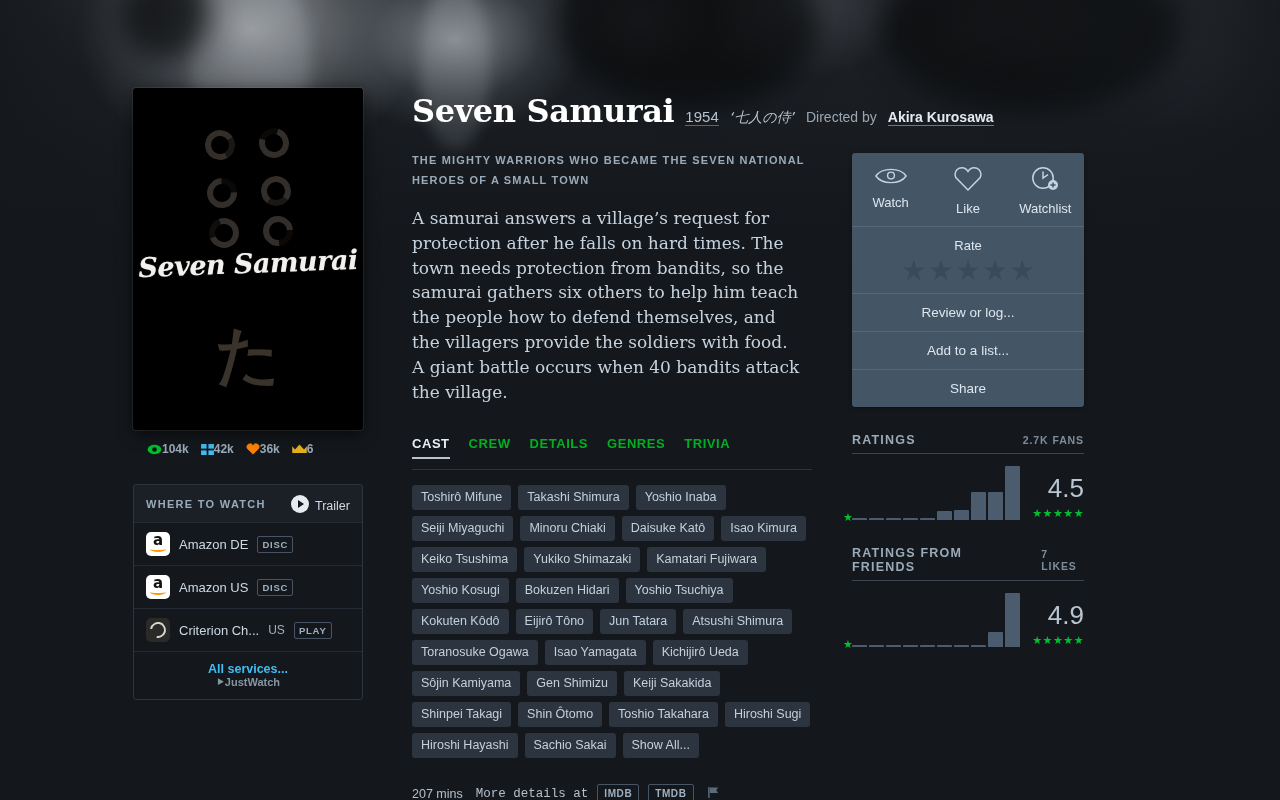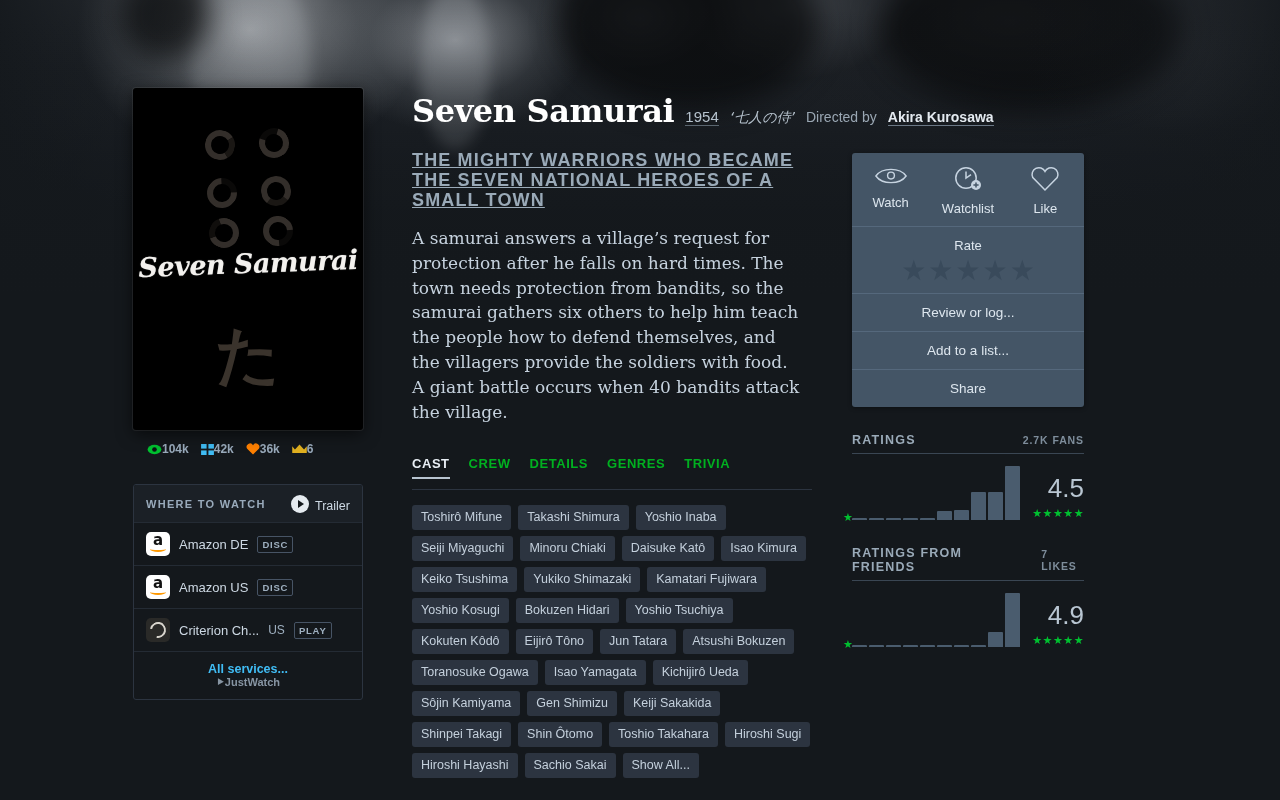--- a/index.html
+++ b/index.html
@@ -134,22 +134,22 @@
   .film-title {
     font-family: "DejaVu Serif", serif; font-weight: 700; font-size: 32px;
     color: #ffffff; letter-spacing: -0.4px;
   }
   .film-year { color: #b6c2cd; font-size: 15px; border-bottom: 1px solid #5a6670; }
   .film-orig { color: #b6c2cd; font-size: 14px; font-style: italic; font-family: "DejaVu Sans", sans-serif; }
   .film-dir-lbl { color: #9aa7b3; font-size: 14px; }
   .film-dir { color: #e4eaf0; font-size: 14px; font-weight: 700; border-bottom: 1px solid #6b7886; }
 
   .tagline {
-    margin-top: 62px; color: #9aaab8; font-size: 18px; font-weight: 600;
-    letter-spacing: 1.15px; line-height: 20px; text-transform: uppercase; text-decoration: underline;
+    margin-top: 62px; color: #9aaab8; font-size: 11px; font-weight: 600;
+    letter-spacing: 1.15px; line-height: 20px; text-transform: uppercase;
   }
   .synopsis {
     margin-top: 16px; color: #c6d2de; font-size: 17px; line-height: 24.8px;
     font-family: "DejaVu Serif", serif; max-width: 392px;
   }
 
   .tabs { margin-top: 32px; display: flex; gap: 19px; border-bottom: 1px solid #2c3440; padding-bottom: 18px; }
   .tab { font-size: 13px; font-weight: 700; letter-spacing: 0.55px; color: #00b020; cursor: pointer; padding-bottom: 6px; margin-bottom: -8px; }
   .tab.active { color: #e8eef4; border-bottom: 2px solid #b8c4d0; }
 
@@ -342,21 +342,21 @@
         <span class="chip">Isao Kimura</span>
         <span class="chip">Keiko Tsushima</span>
         <span class="chip">Yukiko Shimazaki</span>
         <span class="chip">Kamatari Fujiwara</span>
         <span class="chip">Yoshio Kosugi</span>
         <span class="chip">Bokuzen Hidari</span>
         <span class="chip">Yoshio Tsuchiya</span>
         <span class="chip">Kokuten Kôdô</span>
         <span class="chip">Eijirô Tôno</span>
         <span class="chip">Jun Tatara</span>
-        <span class="chip">Atsushi Bokuzen</span>
+        <span class="chip">Atsushi Shimura</span>
         <span class="chip">Toranosuke Ogawa</span>
         <span class="chip">Isao Yamagata</span>
         <span class="chip">Kichijirô Ueda</span>
         <span class="chip">Sôjin Kamiyama</span>
         <span class="chip">Gen Shimizu</span>
         <span class="chip">Keiji Sakakida</span>
         <span class="chip">Shinpei Takagi</span>
         <span class="chip">Shin Ôtomo</span>
         <span class="chip">Toshio Takahara</span>
         <span class="chip">Hiroshi Sugi</span>
@@ -388,35 +388,35 @@
             <svg width="34" height="20" viewBox="0 0 36 20">
                 <path d="M2 10c5-7 12-7 16-7s11 0 16 7c-5 7-12 7-16 7S7 17 2 10Z" fill="none" stroke="#c6d3e0" stroke-width="1.5"></path>
                 <circle cx="18" cy="9.5" r="3.6" fill="none" stroke="#c6d3e0" stroke-width="1.5"></circle>
               </svg>
           </span>
           <span class="lbl">Watch</span>
         </div>
         <div class="action">
           <span>
             <svg width="30" height="26" viewBox="0 0 30 26">
+                <path d="M15 24 2.8 11.6A6.3 6.3 0 0 1 15 5.4a6.3 6.3 0 0 1 12.2 6.2Z" fill="none" stroke="#c6d3e0" stroke-width="1.5"></path>
+              </svg>
+          </span>
+          <span class="lbl">Like</span>
+        </div>
+        <div class="action">
+          <span>
+            <svg width="30" height="26" viewBox="0 0 30 26">
                 <circle cx="13" cy="12" r="10.2" fill="none" stroke="#c6d3e0" stroke-width="1.5"></circle>
                 <path d="M13 5.5V12l5-3.4" fill="none" stroke="#c6d3e0" stroke-width="1.5"></path>
                 <circle cx="23" cy="19" r="5" fill="#c6d3e0"></circle>
                 <path d="M23 16.4v5.2M20.4 19h5.2" stroke="#445566" stroke-width="1.5"></path>
               </svg>
           </span>
           <span class="lbl">Watchlist</span>
-        </div>
-        <div class="action">
-          <span>
-            <svg width="30" height="26" viewBox="0 0 30 26">
-                <path d="M15 24 2.8 11.6A6.3 6.3 0 0 1 15 5.4a6.3 6.3 0 0 1 12.2 6.2Z" fill="none" stroke="#c6d3e0" stroke-width="1.5"></path>
-              </svg>
-          </span>
-          <span class="lbl">Like</span>
         </div>
       </div>
 
       <div class="panel-row rate-block">
         <span class="rt">Rate</span>
         <div class="stars">
           <span class="star">★</span>
           <span class="star">★</span>
           <span class="star">★</span>
           <span class="star">★</span>

